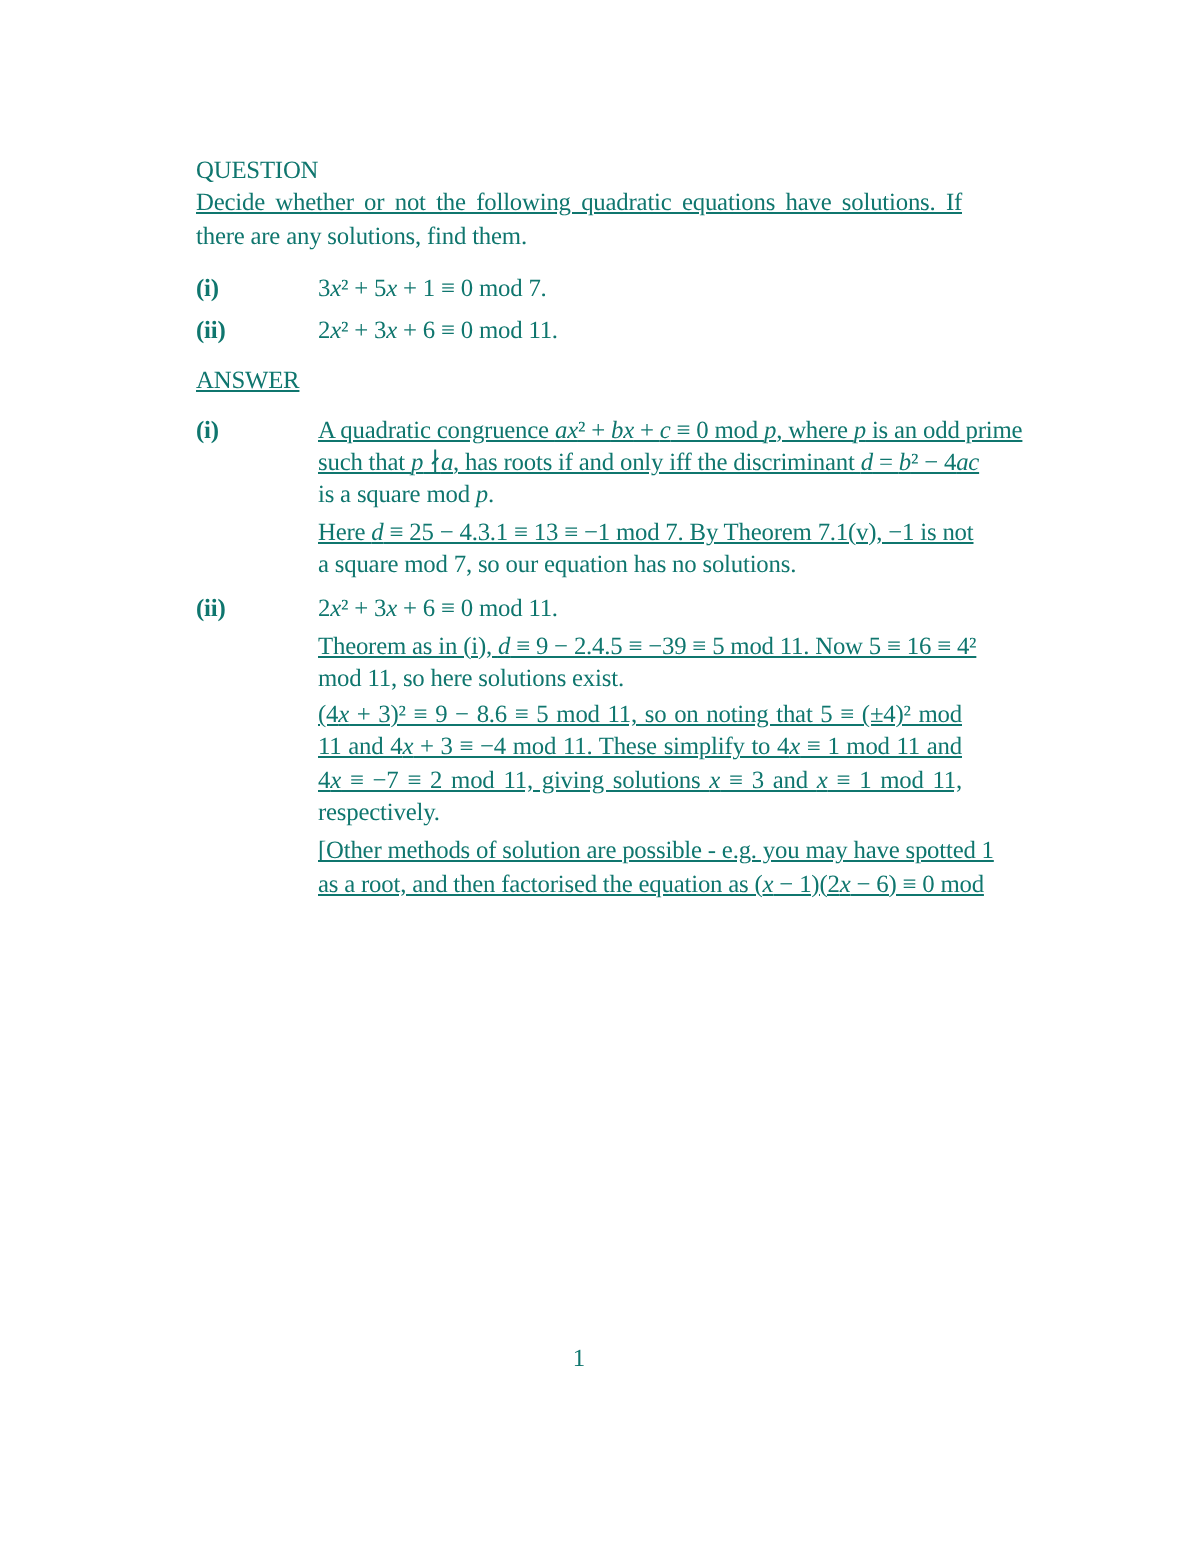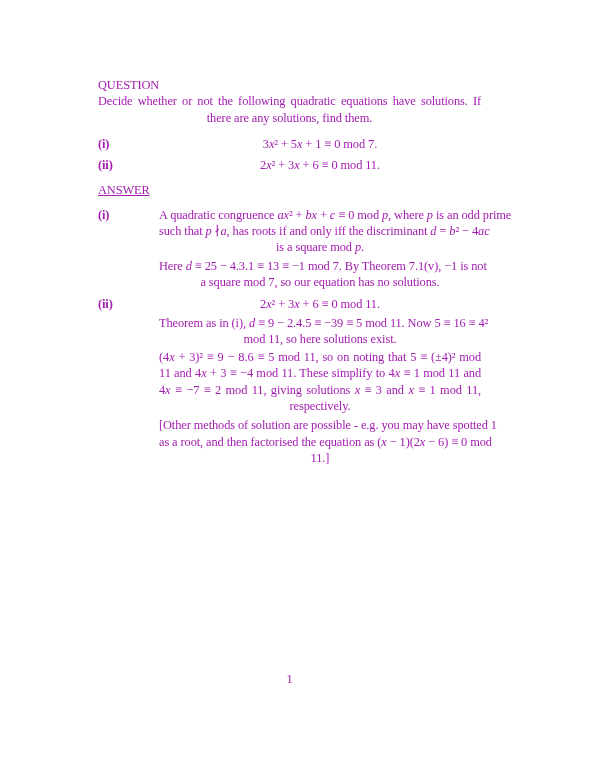--- a/index.html
+++ b/index.html
@@ -7,42 +7,42 @@
     padding: 0;
     background: #ffffff;
   }
   .page {
     position: relative;
     width: 600px;
     height: 776px;
     background: #ffffff;
     overflow: hidden;
     font-family: "Liberation Serif", "DejaVu Serif", serif;
-    color: #a21caf;
+    color: #0f766e;
   }
   .content {
     position: absolute;
     left: 98px;
     top: 77px;
     width: 383px;
     font-size: 12.4px;
     line-height: 16.3px;
     letter-spacing: -0.1px;
   }
   .heading {
     white-space: nowrap;
   }
   .para .tl {
     white-space: nowrap;
-    text-align: center;
   }
   .tl.jl {
     text-align: justify;
     text-align-last: justify;
     text-justify: inter-word;
+    text-decoration: underline;
   }
   .it {
     font-style: italic;
   }
   .item {
     display: flex;
     align-items: flex-start;
   }
   .item .label {
     flex: 0 0 24px;
@@ -129,21 +129,20 @@
           </div>
         <div class="para mt2">
             <div class="tl jl"><span>(4</span><span class="it">x</span><span> + 3)² ≡ 9 − 8.6 ≡ 5 mod 11, so on noting that 5 ≡ (±4)² mod</span></div>
             <div class="tl jl"><span>11 and 4</span><span class="it">x</span><span> + 3 ≡ −4 mod 11. These simplify to 4</span><span class="it">x</span><span> ≡ 1 mod 11 and</span></div>
             <div class="tl jl"><span>4</span><span class="it">x</span><span> ≡ −7 ≡ 2 mod 11, giving solutions </span><span class="it">x</span><span> ≡ 3 and </span><span class="it">x</span><span> ≡ 1 mod 11,</span></div>
             <div class="tl"><span>respectively.</span></div>
           </div>
         <div class="para mt3">
             <div class="tl jl"><span>[Other methods of solution are possible - e.g. you may have spotted 1</span></div>
             <div class="tl jl"><span>as a root, and then factorised the equation as (</span><span class="it">x</span><span> − 1)(2</span><span class="it">x</span><span> − 6) ≡ 0 mod</span></div>
-            <div class="tl"><span>11.]</span></div>
           </div>
       </div>
     </div>
 
   </div>
 
   <div class="page-number">1</div>
 </div>
 
 </body></html>

